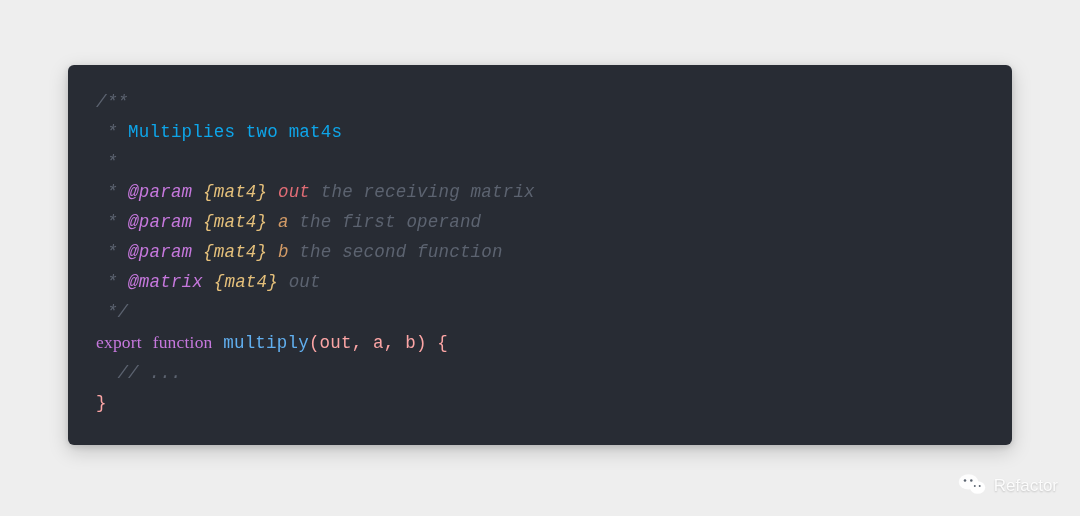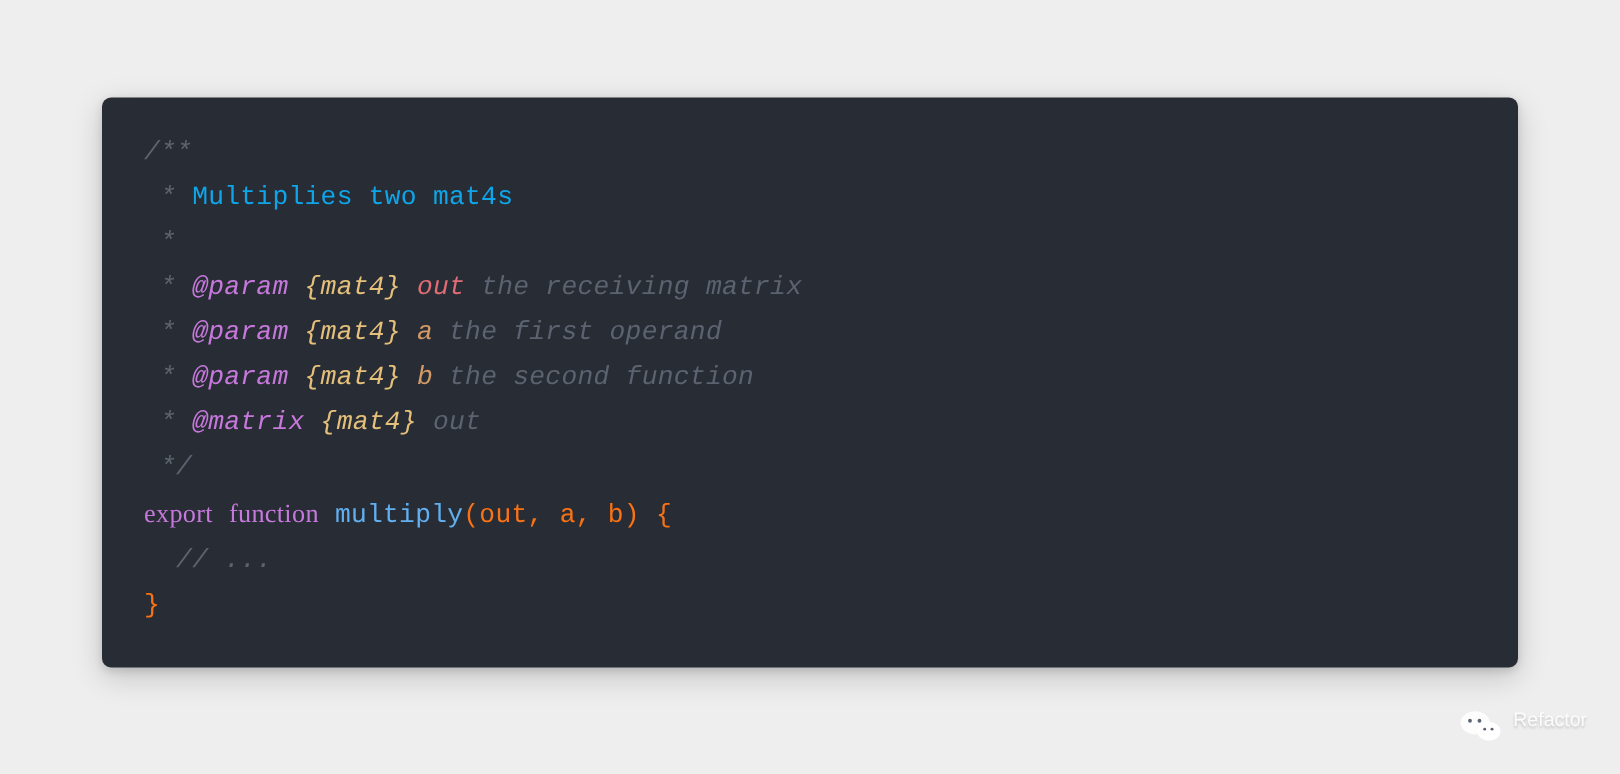--- a/index.html
+++ b/index.html
@@ -32,32 +32,32 @@
       letter-spacing: 0.2px;
     }
     .c-dim   { color: #5c6370; font-style: italic; }
     .c-doc   { color: #0ea5e9; }
     .c-tag   { color: #c678dd; font-style: italic; }
     .c-type  { color: #e5c07b; font-style: italic; }
     .c-name1 { color: #e06c75; font-style: italic; }
     .c-name2 { color: #d19a66; font-style: italic; }
     .c-kw    { color: #c678dd; font-family: Liberation Serif, serif; }
     .c-fn    { color: #61afef; }
-    .c-p     { color: #f97316; text-align: center; }
+    .c-p     { color: #fca5a5; text-align: center; }
 
     .watermark {
       position: absolute;
       right: 22px;
       bottom: 20px;
       display: flex;
-      align-items: flex-start;
+      align-items: flex-end;
       gap: 8px;
       color: rgba(255,255,255,0.9);
       font-family: -apple-system, BlinkMacSystemFont, "Segoe UI", sans-serif;
-      font-size: 13px;
+      font-size: 17px;
       text-shadow: 0 1px 2px rgba(0,0,0,0.2);
     }
     .watermark .bubble {
       width: 28px;
       height: 24px;
       position: relative;
     }
   </style>
 </head>
 <body>

